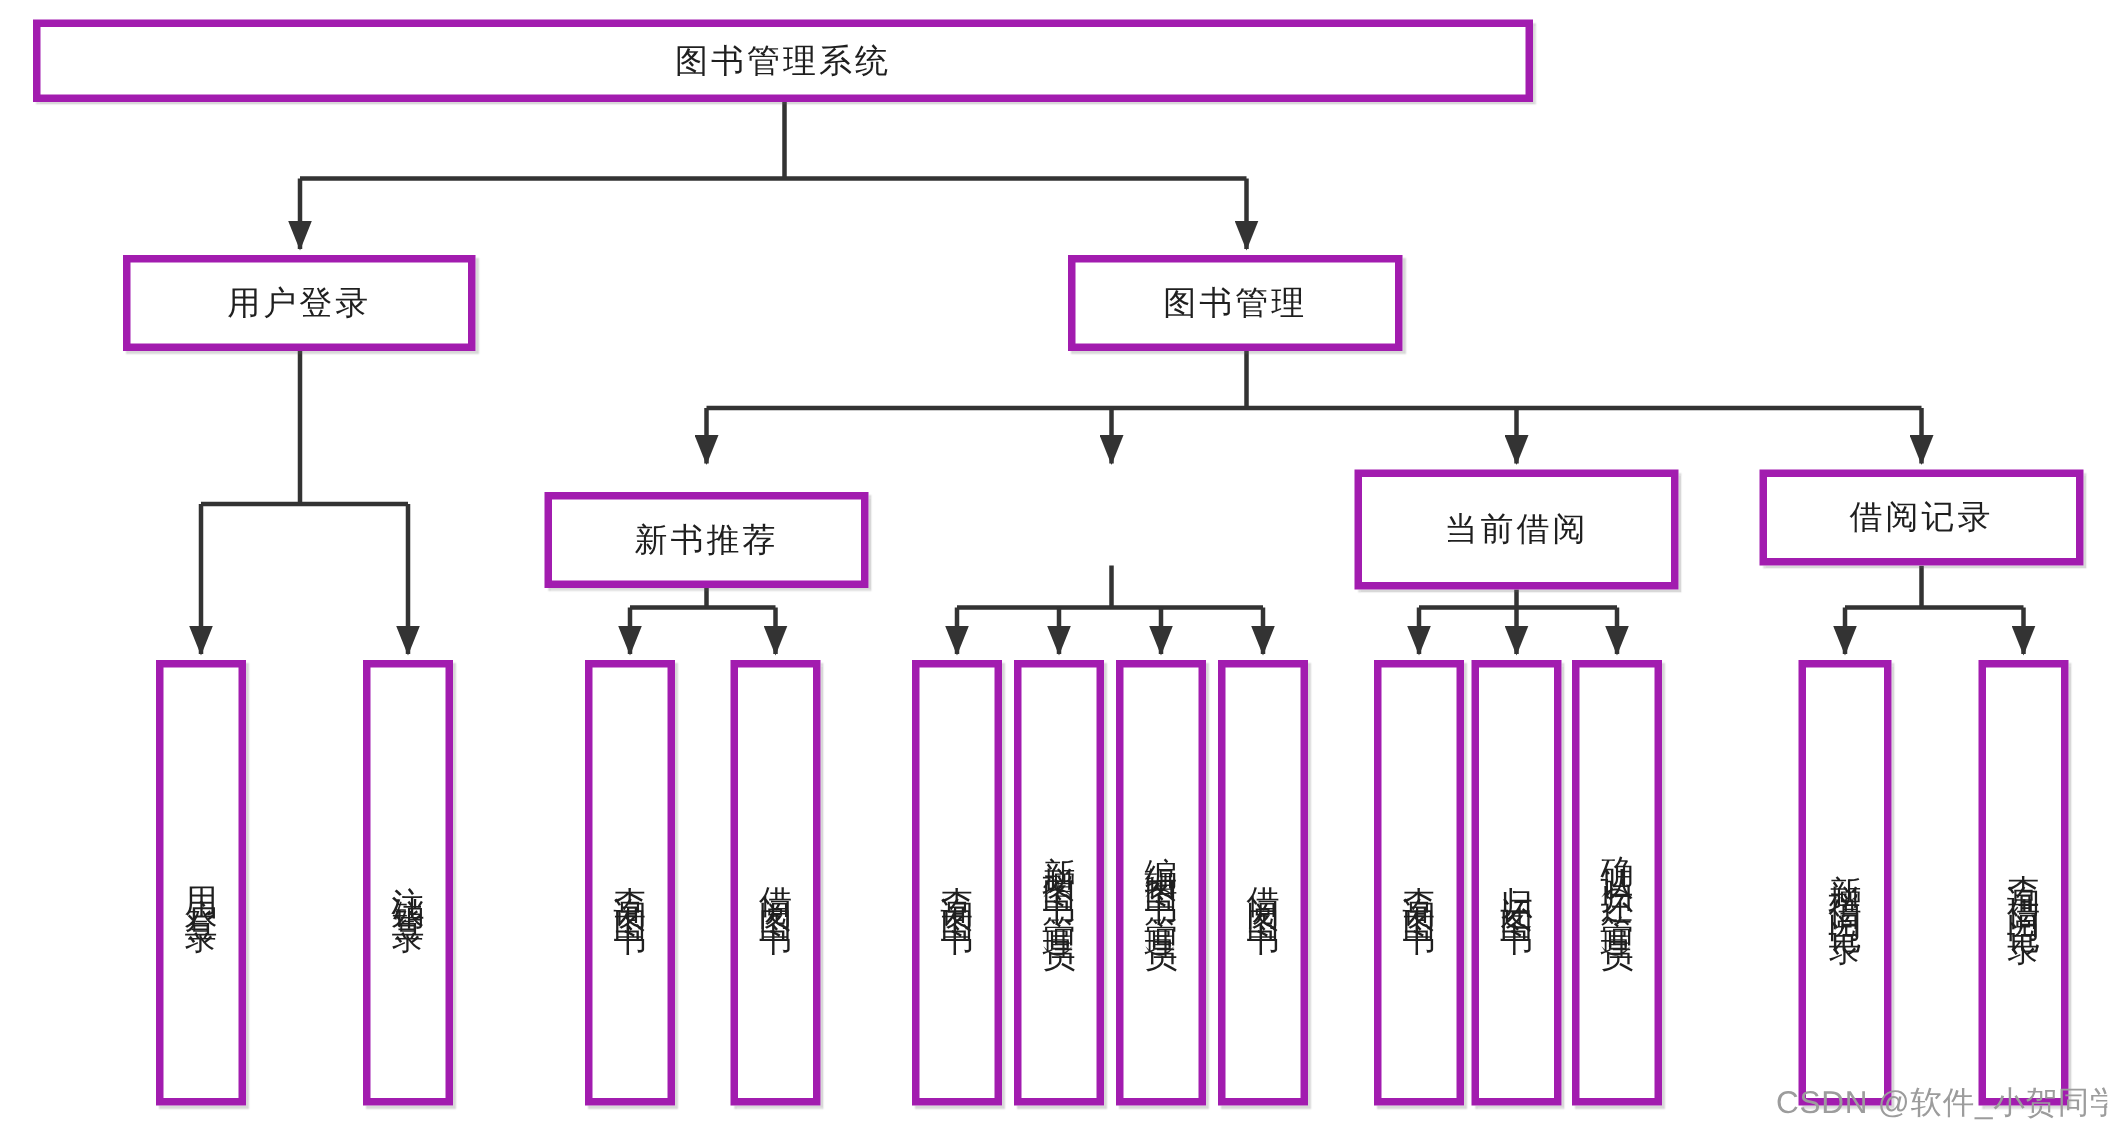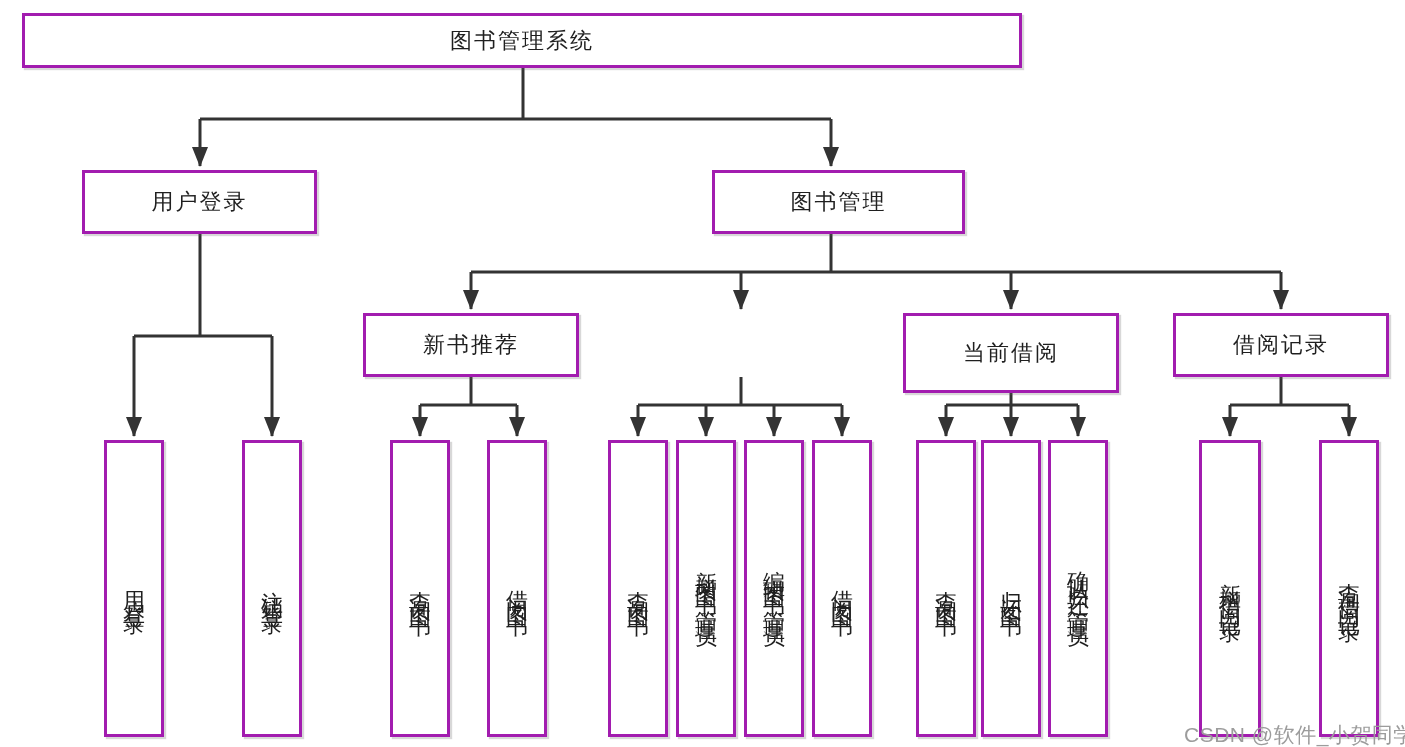--- a/index.html
+++ b/index.html
@@ -14,21 +14,21 @@
   .connector-layer {
     position: absolute;
     left: 0; top: 0;
     width: 1405px; height: 747px;
     pointer-events: none;
   }
   .node {
     position: absolute;
     box-sizing: border-box;
     background: #ffffff;
-    border: 3px solid #a21caf;
+    border: 5px solid #a21caf;
     display: flex;
     align-items: center;
     justify-content: center;
     color: #1f1f1f;
     box-shadow: 2px 2px 1px rgba(100,100,100,0.25);
   }
   .node .lbl {
     font-size: 22px;
     letter-spacing: 2px;
     white-space: nowrap;
@@ -104,25 +104,25 @@
     <path class="line" d="M1349,405 L1349,436" marker-end="url(#arrowhead)"></path>
   </svg>
 
   <div class="node" style="left:22px; top:13px; width:1000px; height:55px;">
     <span class="lbl">图书管理系统</span>
   </div>
 
   <div class="node" style="left:82px; top:170px; width:235px; height:64px;">
     <span class="lbl">用户登录</span>
   </div>
-  <div class="node" style="left:712px; top:170px; width:253px; height:64px;">
+  <div class="node" style="left:712px; top:170px; width:223px; height:64px;">
     <span class="lbl">图书管理</span>
   </div>
 
-  <div class="node" style="left:363px; top:313px; width:216px; height:64px;">
+  <div class="node" style="left:363px; top:328px; width:216px; height:64px;">
     <span class="lbl">新书推荐</span>
   </div>
   <div class="node" style="left:903px; top:313px; width:216px; height:80px;">
     <span class="lbl">当前借阅</span>
   </div>
   <div class="node" style="left:1173px; top:313px; width:216px; height:64px;">
     <span class="lbl">借阅记录</span>
   </div>
 
   <div class="node leaf" style="left:104px; top:440px; width:60px; height:297px;">

